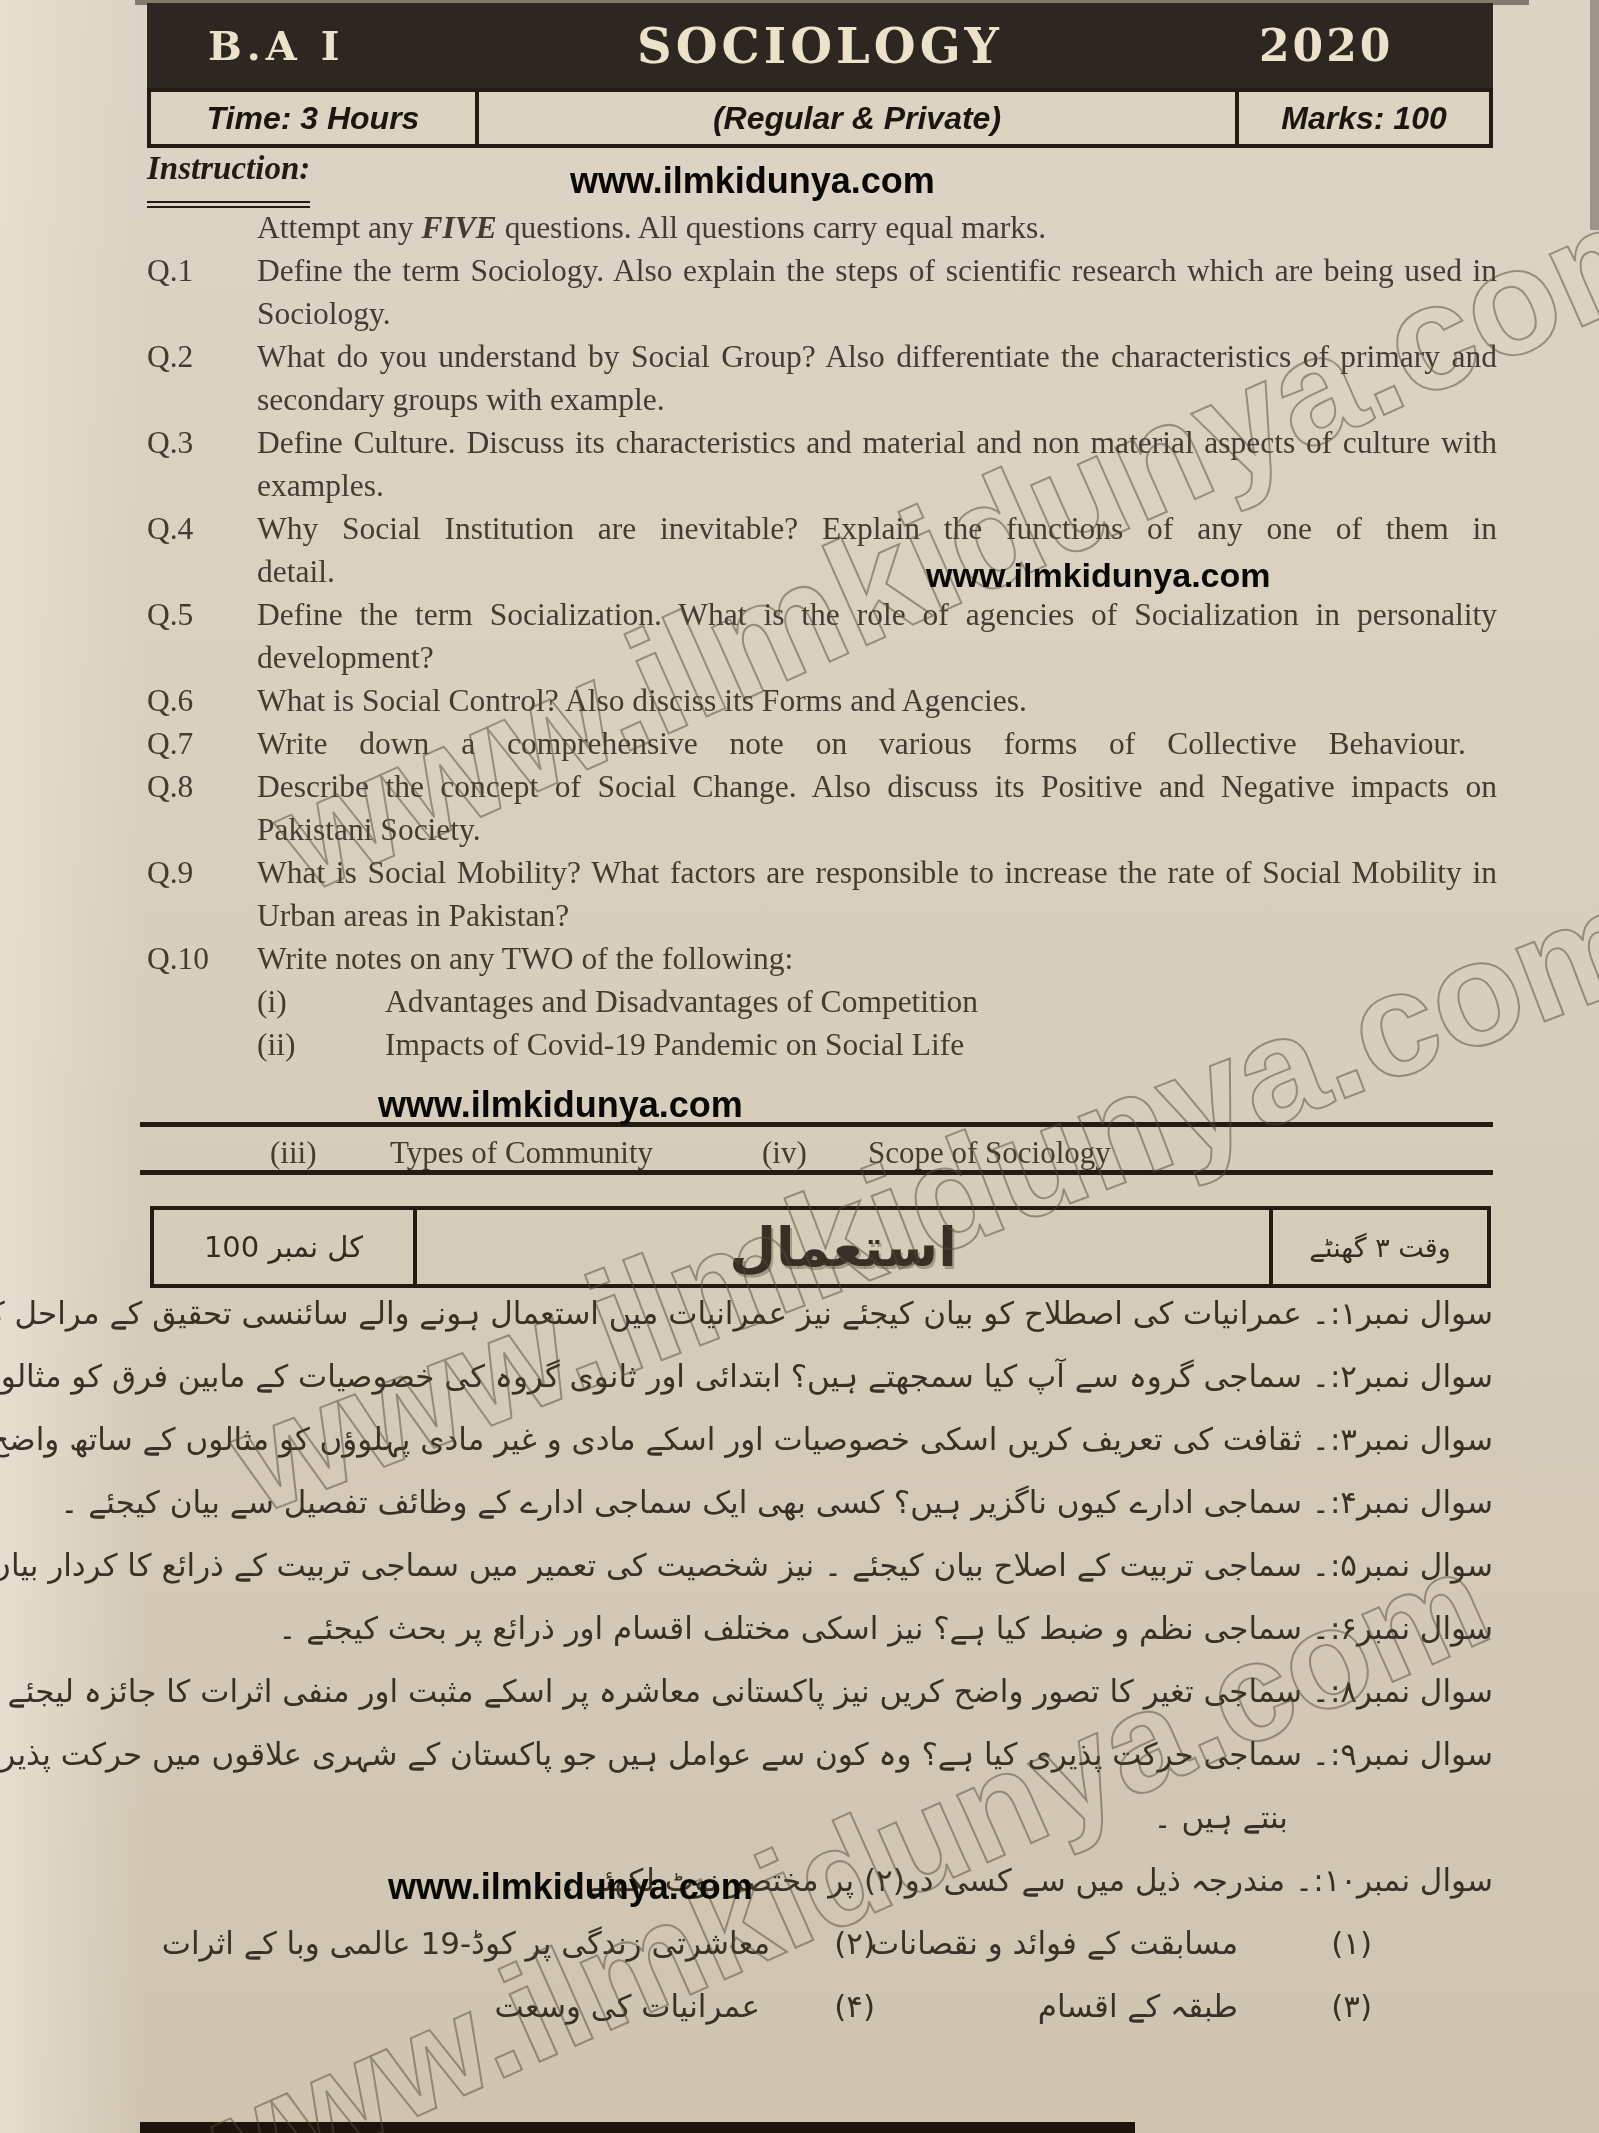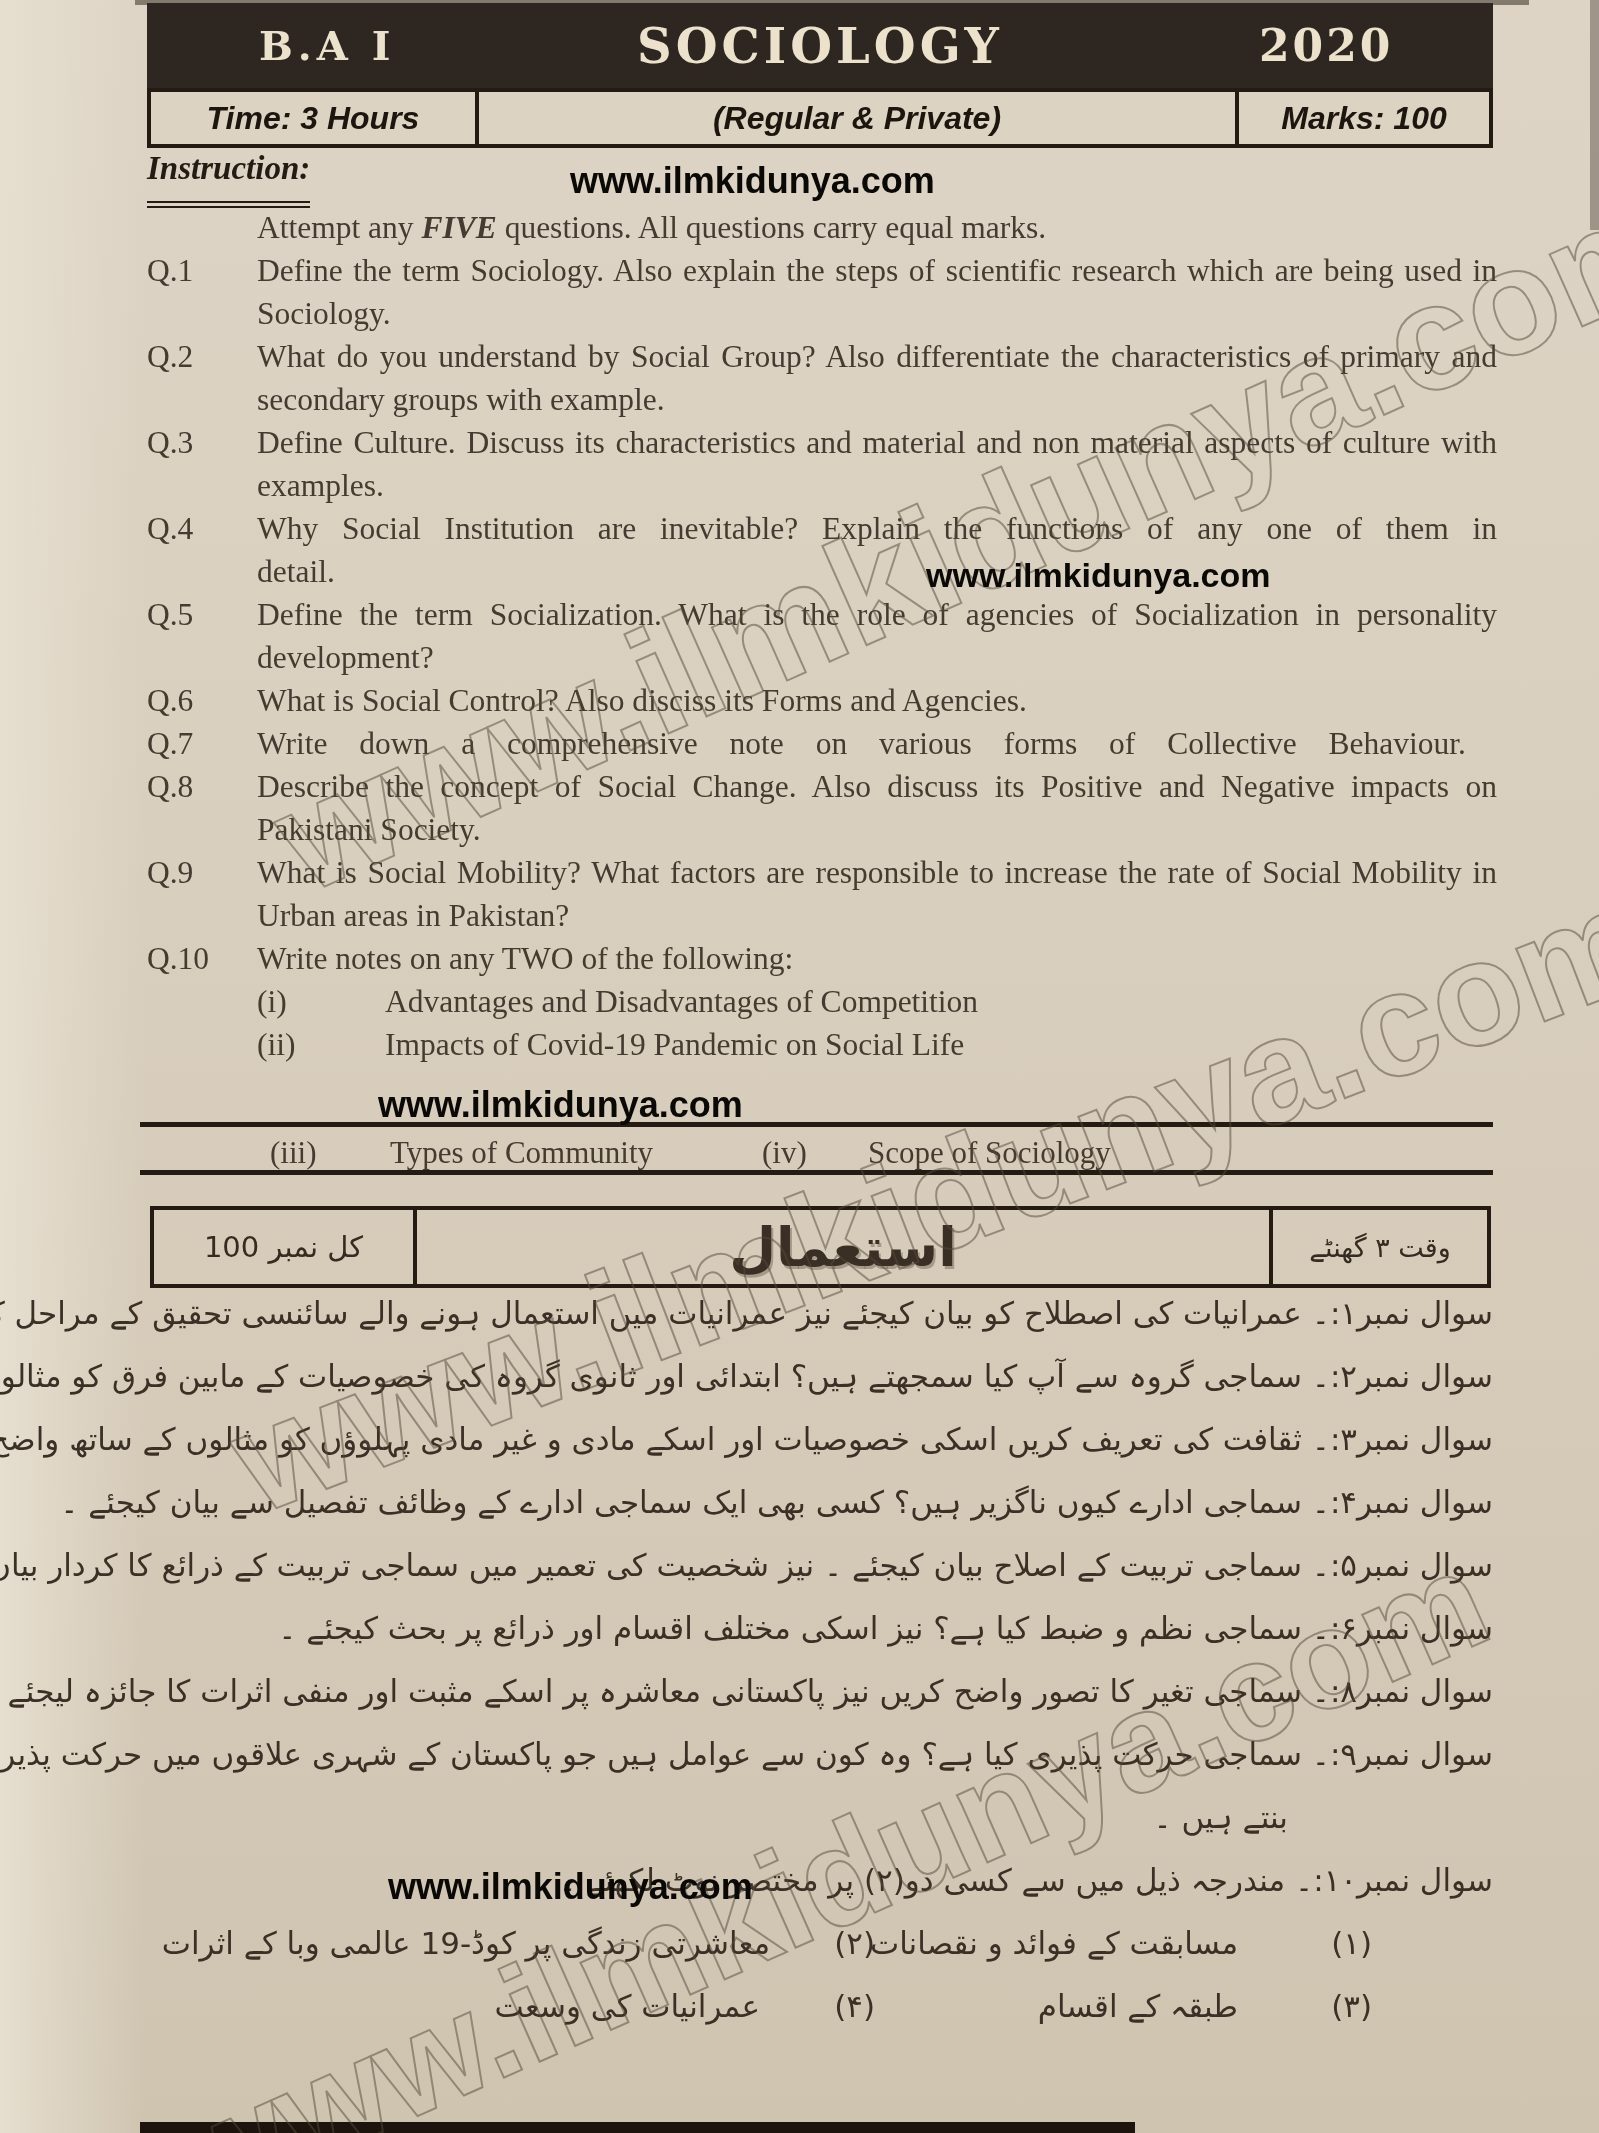--- a/index.html
+++ b/index.html
@@ -9,21 +9,21 @@
         background-image:linear-gradient(180deg,#ddd4c6 0%,#dad0bf 35%,#d5cab8 70%,#cfc4b0 100%);
         font-family:"Liberation Serif",serif;}
   .page::before{content:'';position:absolute;left:0;top:0;bottom:0;width:145px;
         background:linear-gradient(90deg,#e6decf 0%,rgba(230,222,207,0) 100%);pointer-events:none;}
   .scan-top{position:absolute;top:0;left:135px;right:70px;height:5px;background:rgba(42,32,22,.5);}
   .scan-corner{position:absolute;top:0;right:0;width:9px;height:230px;background:rgba(42,32,22,.35);}
 
   
   .hdr-band{position:absolute;left:147px;top:3px;width:1346px;height:85px;background:#2e2620;
             color:#ece2cc;display:flex;align-items:center;font-family:"DejaVu Serif",serif;}
-  .hdr-class{margin-left:112px;font-size:40px;font-weight:bold;letter-spacing:5px;}
+  .hdr-class{margin-left:61px;font-size:40px;font-weight:bold;letter-spacing:5px;}
   .hdr-subject{position:absolute;left:50%;transform:translateX(-50%);font-size:48px;
                font-weight:bold;letter-spacing:4px;}
   .hdr-year{position:absolute;left:1112px;font-size:44px;font-weight:bold;letter-spacing:3px;}
   .hdr-row2{position:absolute;left:147px;top:88px;width:1346px;height:60px;box-sizing:border-box;
             border:4px solid #241c13;display:flex;background:#ddd3c2;
             font-family:"Liberation Sans",sans-serif;font-weight:bold;font-style:italic;
             font-size:32px;color:#1d160f;}
   .hdr-cell{display:flex;align-items:center;justify-content:center;box-sizing:border-box;}
   .hdr-cell.c1{width:328px;border-right:4px solid #241c13;}
   .hdr-cell.c2{flex:1;}

